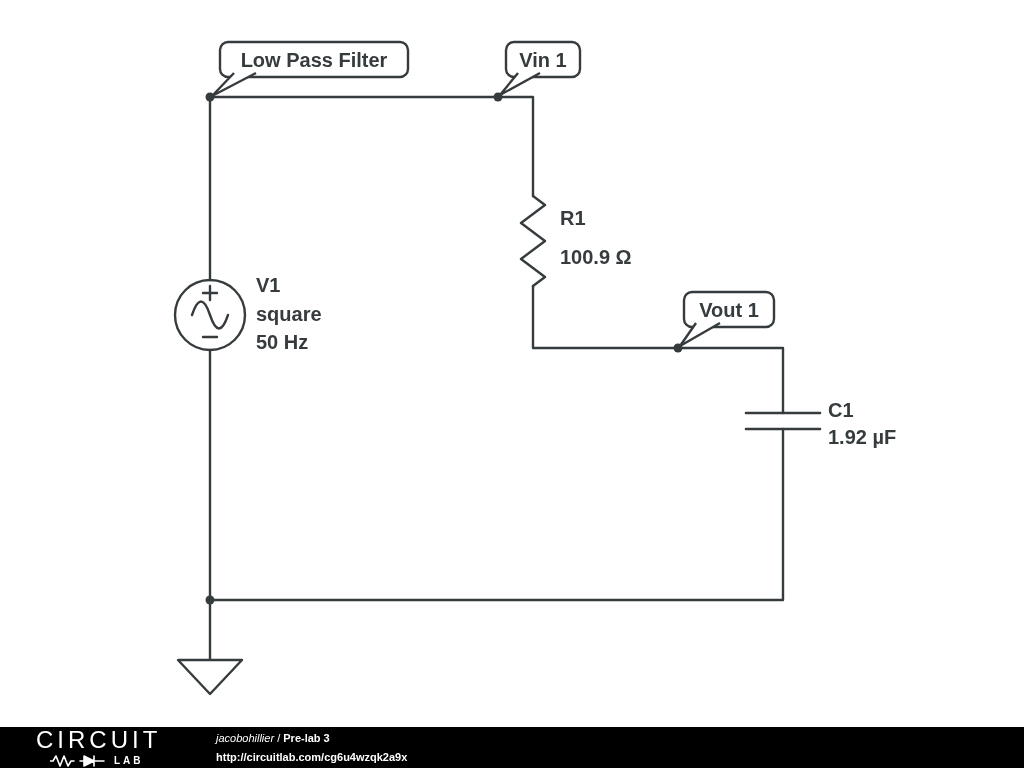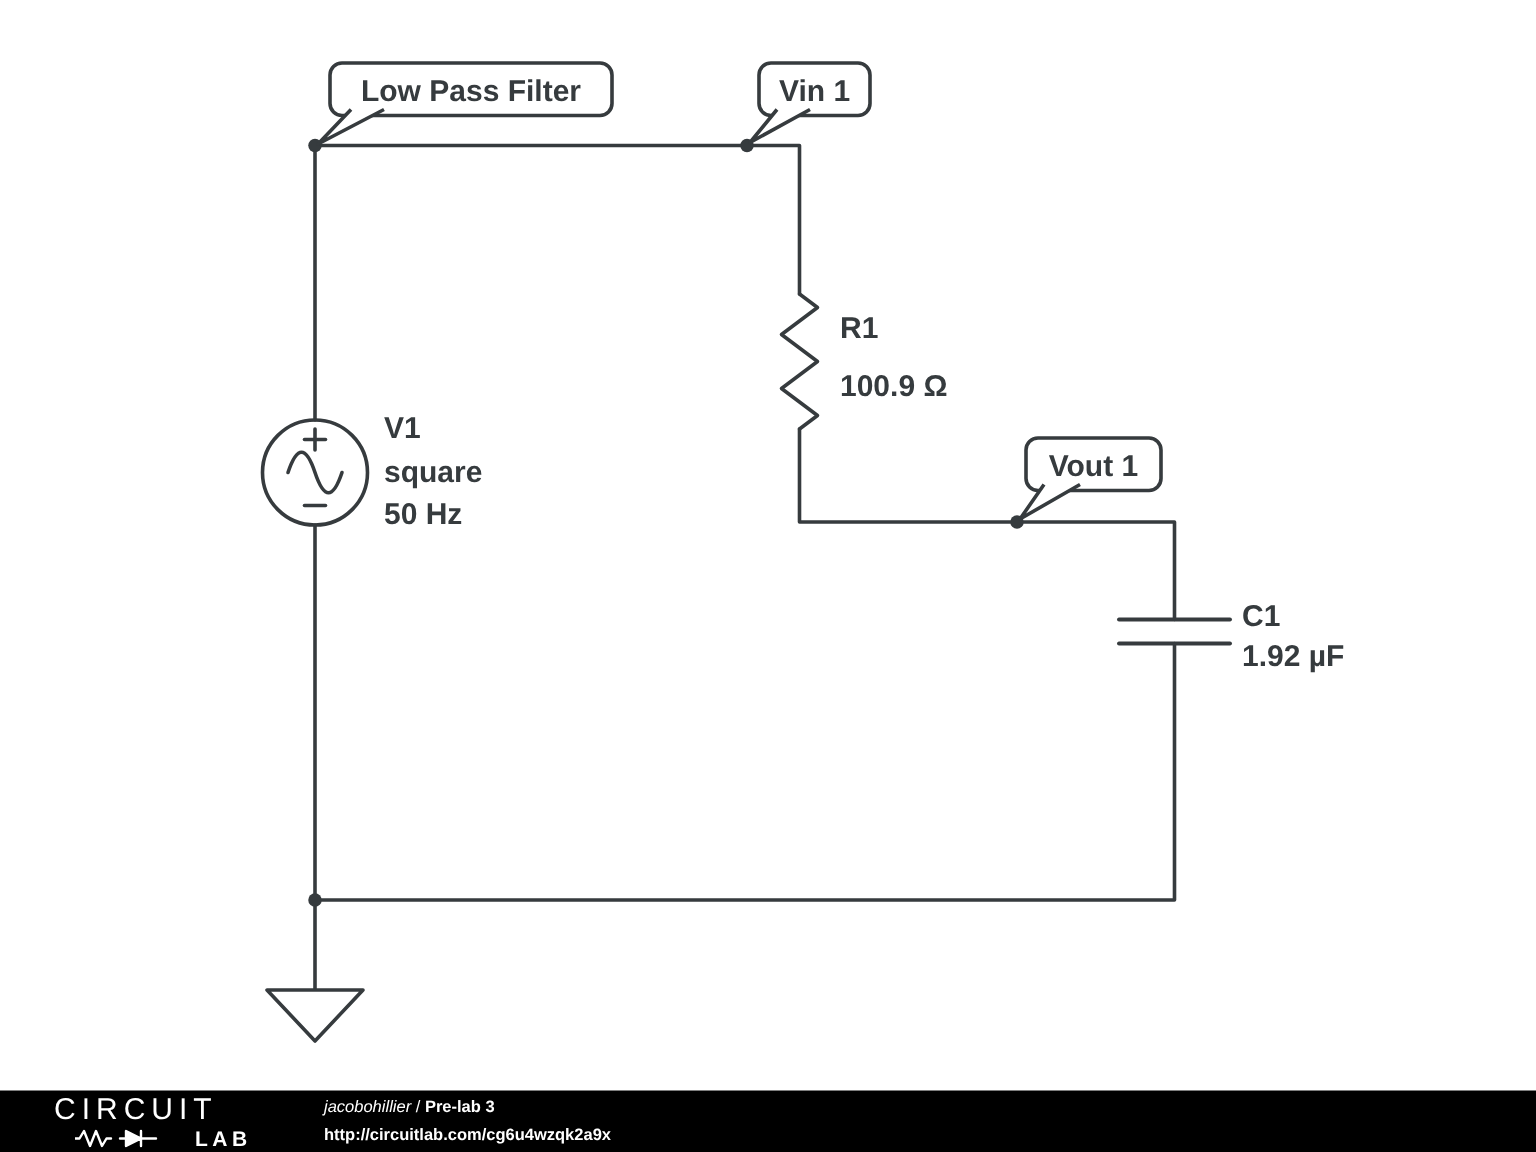--- a/index.html
+++ b/index.html
@@ -29,39 +29,38 @@
     color: #ffffff;
     display: flex;
     align-items: center;
   }
   .logo {
     margin-left: 36px;
     width: 150px;
     user-select: none;
   }
   .logo-top {
-    font-size: 20px;
+    font-size: 24px;
     line-height: 1;
     letter-spacing: 4px;
     font-weight: 400;
     color: #ffffff;
   }
   .logo-bottom-row {
     display: flex;
     align-items: center;
     gap: 6px;
     margin-top: 2px;
     padding-left: 14px;
   }
   .logo-bottom-row .lab {
     font-weight: bold;
-    font-size: 14px;
+    font-size: 10px;
     letter-spacing: 3px;
     line-height: 1;
-    margin-left: 16px;
   }
   .footer-text {
     margin-left: 30px;
     font-size: 11px;
     line-height: 19px;
     color: #ffffff;
   }
   .footer-text .author { font-style: italic; }
   .footer-text .project { font-weight: bold; }
   .footer-text .line2 { font-weight: bold; }

